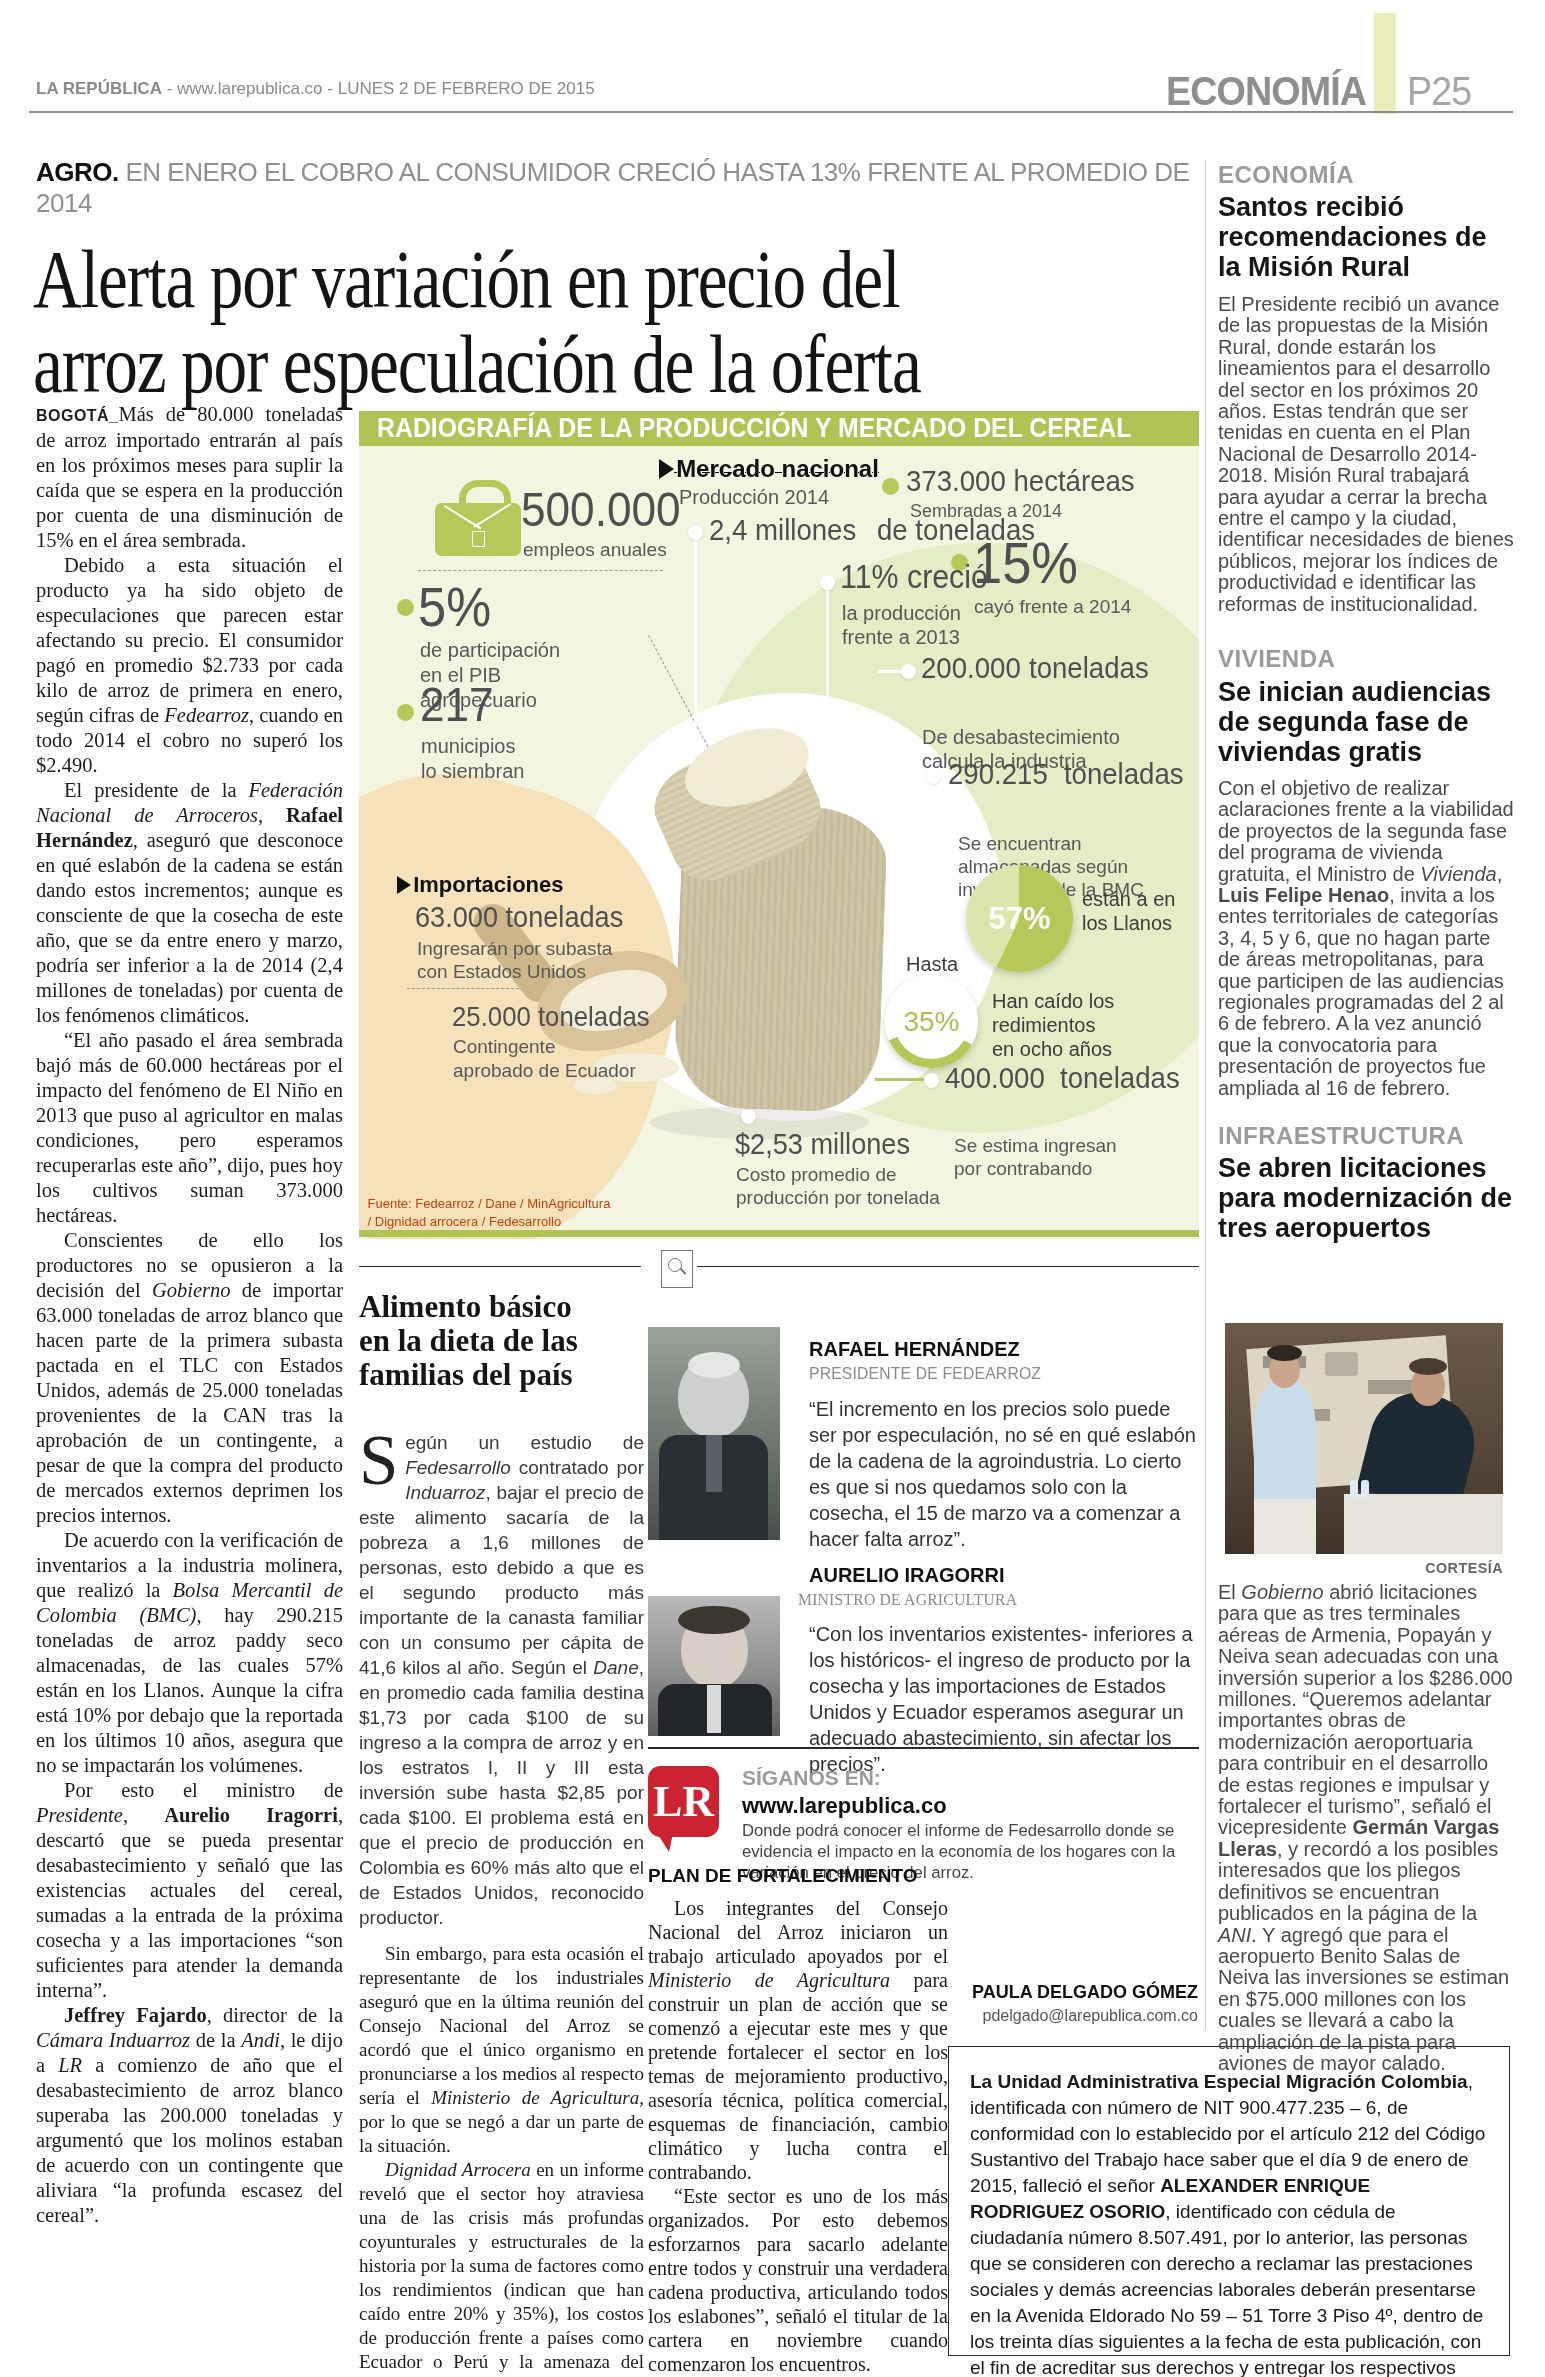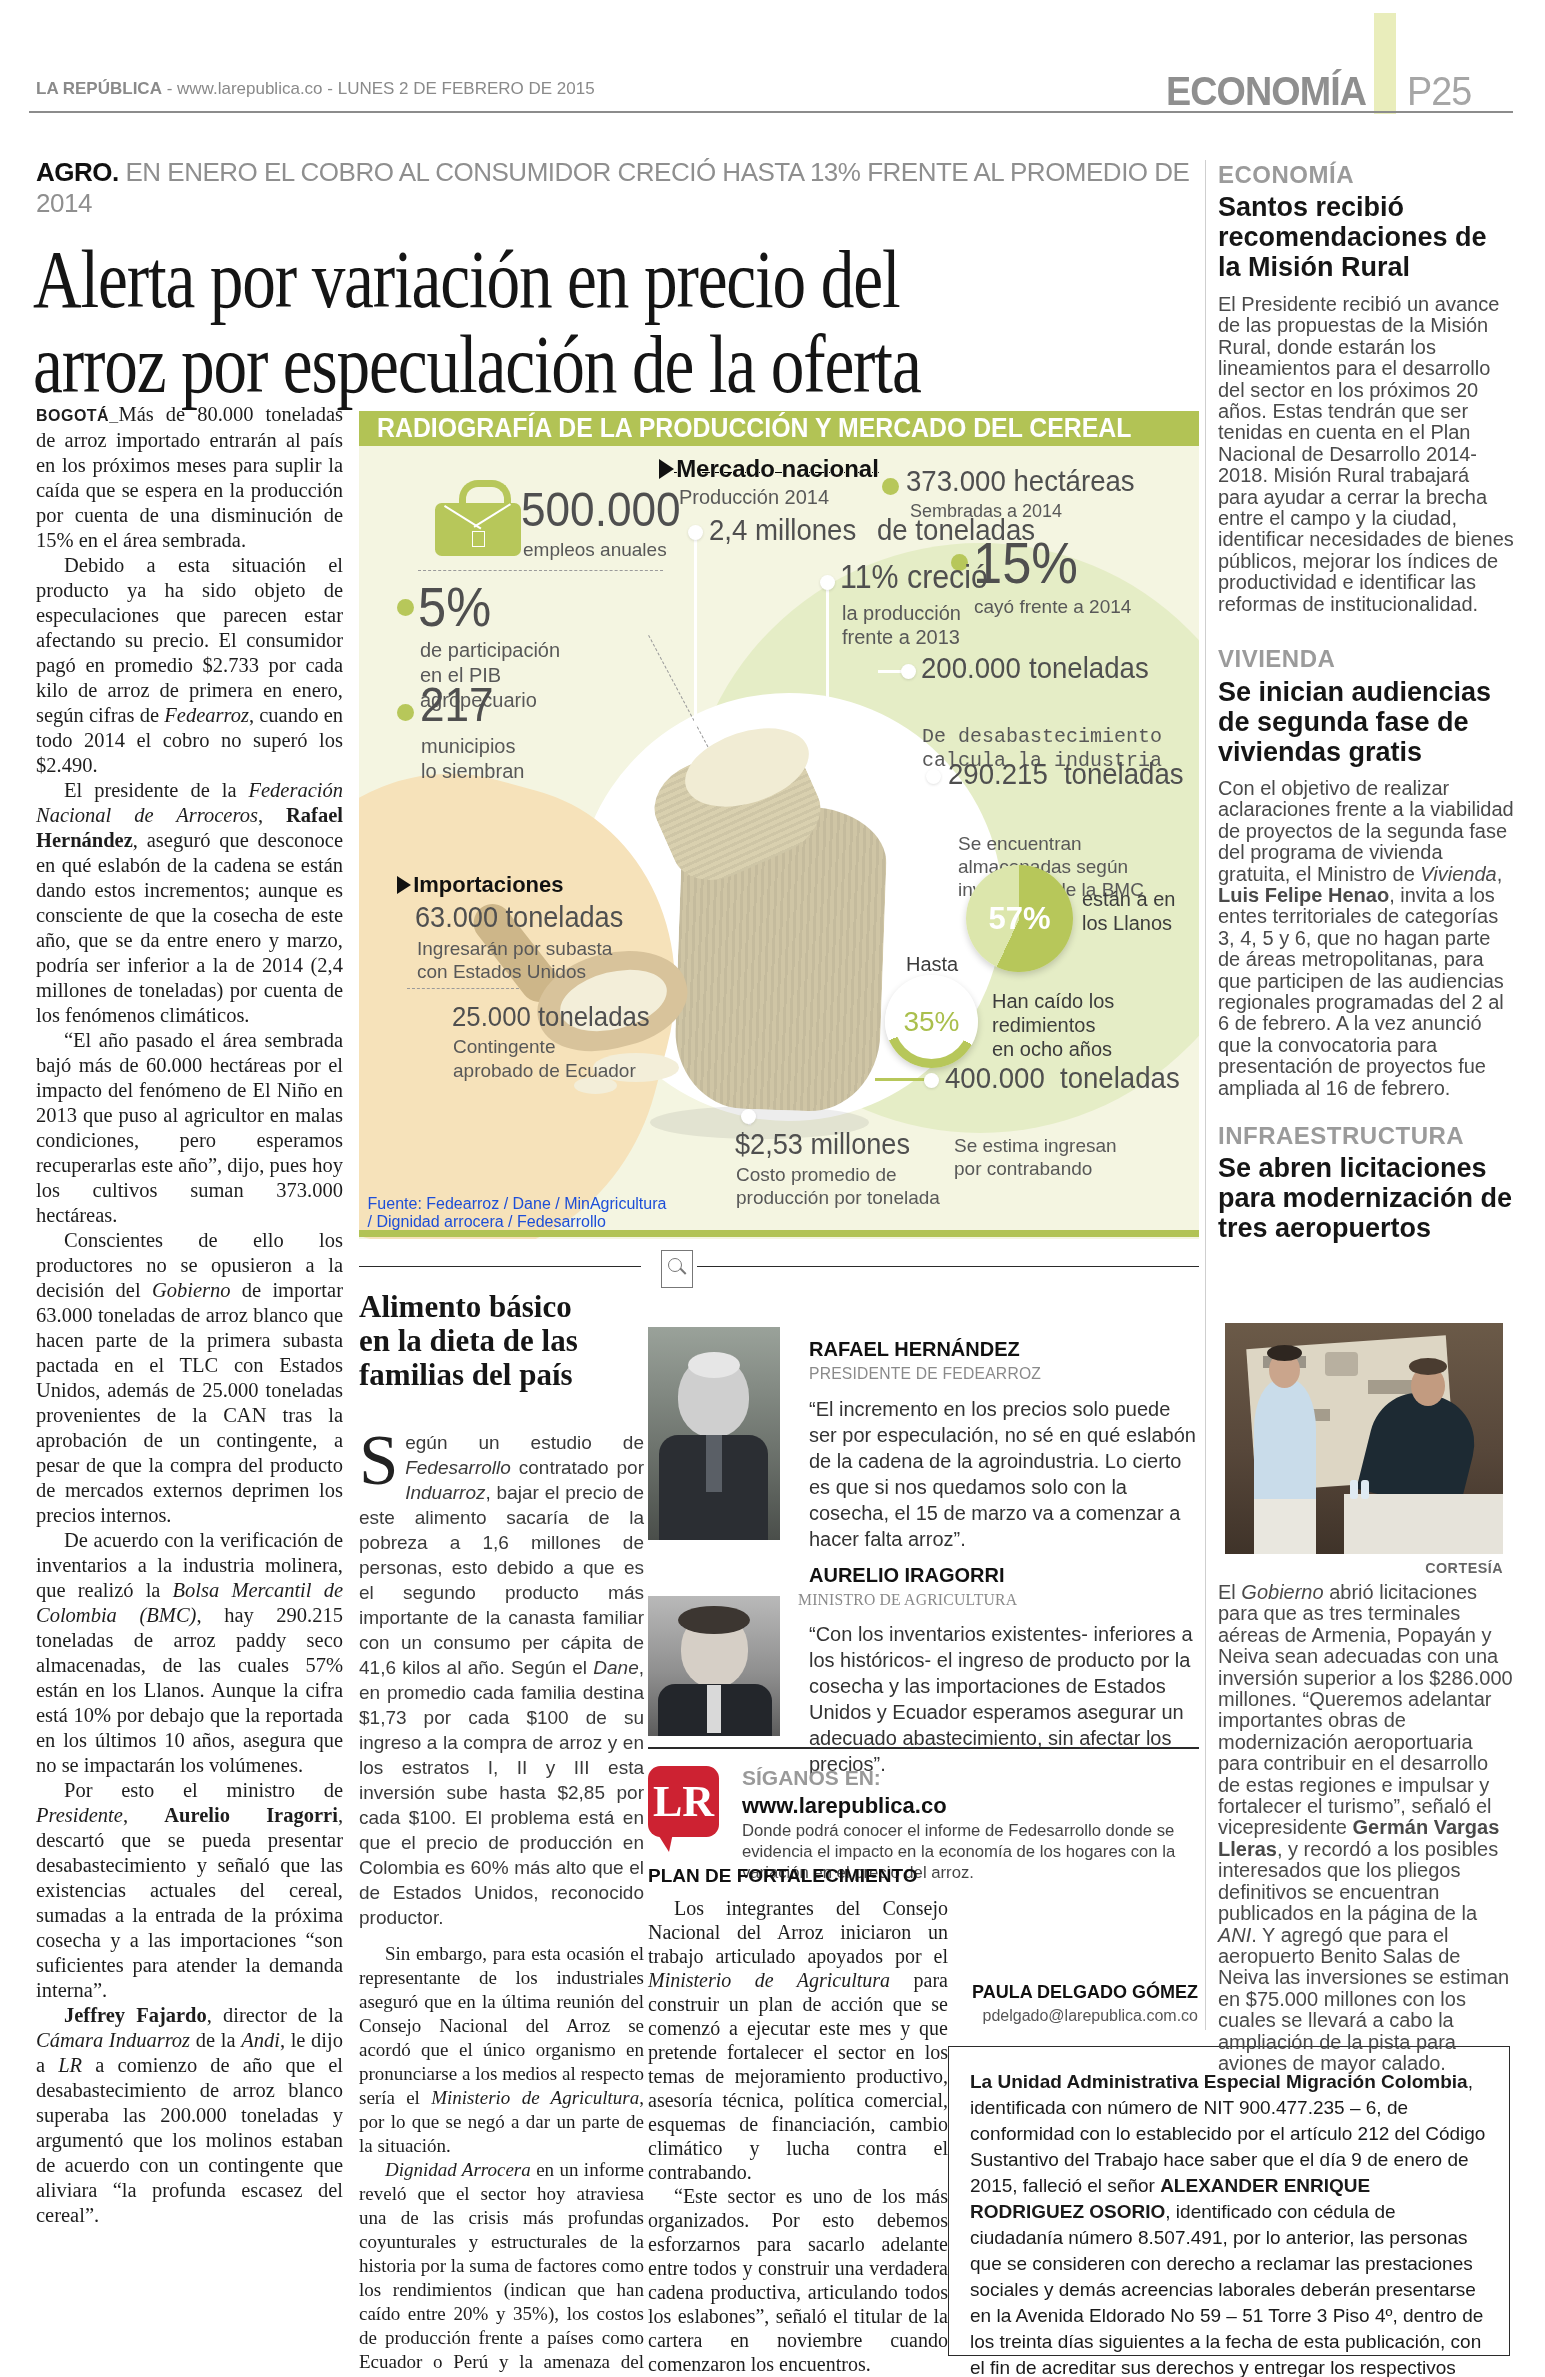--- a/index.html
+++ b/index.html
@@ -132,21 +132,21 @@
     <div class="abs num" style="left:61px;top:266px;font-size:48px;"><span class="cond">217</span></div>
     <div class="abs lbl" style="left:62px;top:323px;font-size:20px;line-height:25px;">
       <div>municipios</div>
         <div>lo siembran</div>
     </div>
 
     <div class="abs whitedot" style="left:542px;top:253px;"></div>
     <div class="abs num" style="left:562px;top:240px;font-size:30px;line-height:34px;">
       <div class="cond">200.000</div><div class="cond">toneladas</div>
     </div>
-    <div class="abs lbl" style="left:563px;top:314px;font-size:20px;line-height:24px;font-family:Liberation Mono, monospace;">
+    <div class="abs lbl" style="left:563px;top:314px;font-size:20px;line-height:24px;">
       <div>De desabastecimiento</div>
         <div>calcula la industria</div>
     </div>
 
     <div class="abs whitedot" style="left:567px;top:358px;"></div>
     <div class="abs num" style="left:589px;top:345px;font-size:30px;line-height:35px;">
       <div class="cond">290.215</div><div class="cond" style="padding-left:8.6px;">toneladas</div>
     </div>
     <div class="abs lbl" style="left:599px;top:421px;font-size:19px;line-height:23px;">
       <div>Se encuentran</div>
@@ -210,21 +210,21 @@
         <div>por contrabando</div>
     </div>
 
     <div class="abs whitedot" style="left:382px;top:698px;"></div>
     <div class="abs num" style="left:376px;top:716px;font-size:29.5px;"><span class="cond">$2,53 millones</span></div>
     <div class="abs lbl" style="left:377px;top:752px;font-size:19px;line-height:23px;">
       <div>Costo promedio de</div>
         <div>producción por tonelada</div>
     </div>
 
-    <div class="abs" style="left:8.6px;top:784px;font-size:16px;line-height:18px;color:#1d4ed8;">
+    <div class="abs" style="left:8.6px;top:784px;font-size:13px;line-height:18px;color:#c2410c;">
       <div>Fuente: Fedearroz / Dane / MinAgricultura</div>
         <div>/ Dignidad arrocera / Fedesarrollo</div>
     </div>
 
     <div class="abs" style="left:0;top:819px;width:840px;height:6.7px;background:#b2c355;"></div>
   </div>
 
   <div class="abs" style="left:359px;top:1266px;width:282px;height:1.4px;background:#2a2a2a;"></div>
   <div class="abs" style="left:661px;top:1250px;width:29.5px;height:36px;border:1.4px solid #777;background:#fff;">
     <div class="abs" style="left:5.7px;top:6.7px;width:12.4px;height:12.4px;border:1.9px solid #777;border-radius:50%;"></div>

